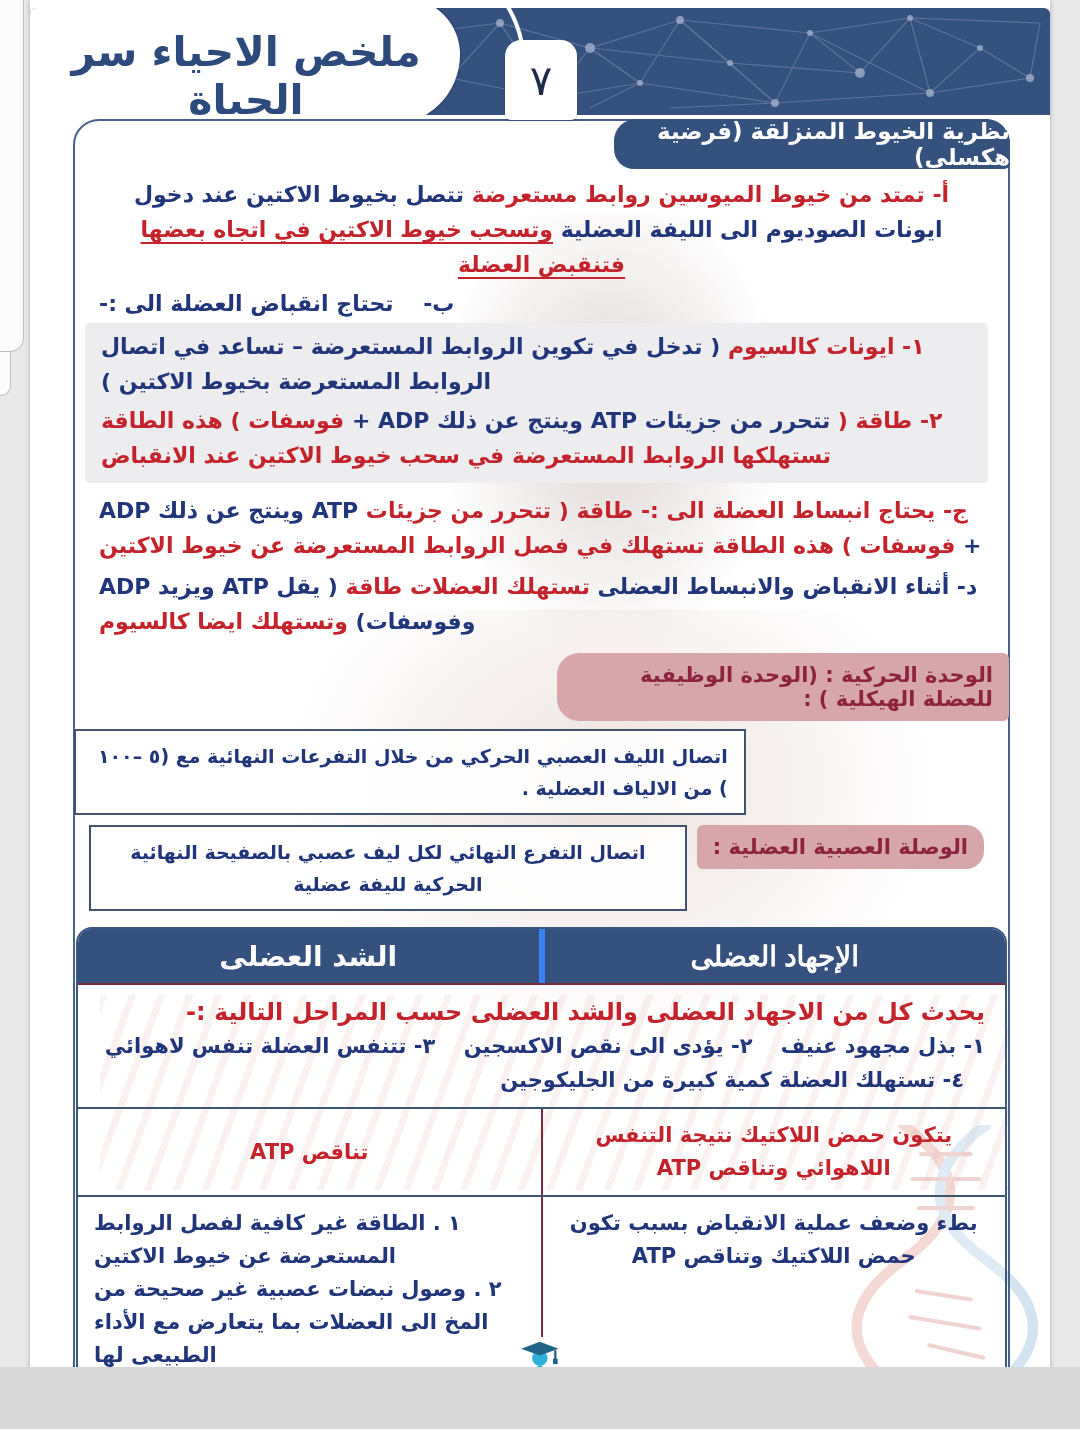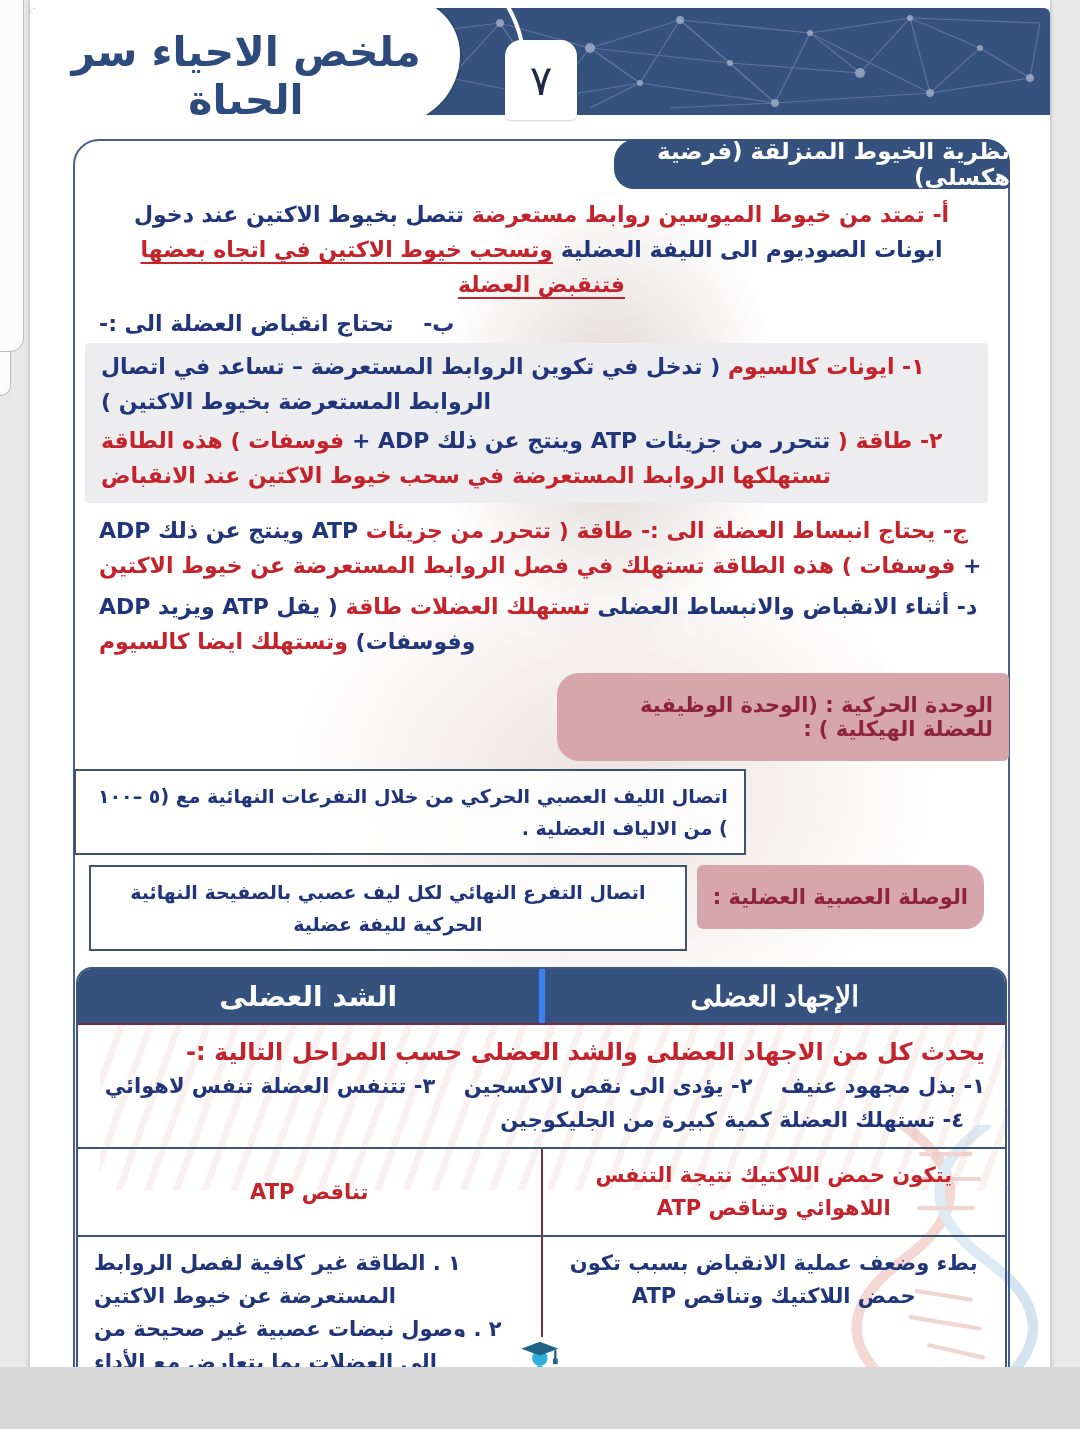--- a/index.html
+++ b/index.html
@@ -26,34 +26,34 @@
   .page-tab span{font-size:42px;color:#1c2b4a;}
 
   
   .wm{position:absolute;pointer-events:none;}
   .wm-head{left:400px;top:215px;width:360px;height:450px;background:radial-gradient(ellipse at 50% 45%, rgba(187,172,167,.50), rgba(187,172,167,0) 68%);}
   .wm-body{left:250px;top:610px;width:660px;height:440px;background:radial-gradient(ellipse at 50% 40%, rgba(208,184,178,.42), rgba(208,184,178,0) 70%);}
   .wm-shirt{left:70px;top:995px;width:910px;height:195px;background:repeating-linear-gradient(110deg, rgba(214,148,148,.30) 0 7px, rgba(255,255,255,0) 7px 27px);opacity:.6;}
   .dna{position:absolute;left:820px;top:1125px;width:200px;height:270px;opacity:.5;}
 
   
-  .content{position:absolute;left:43px;top:119px;width:937px;height:1285px;border:2.5px solid var(--box-border);border-radius:26px;direction:rtl;z-index:2;margin-top:20px;}
+  .content{position:absolute;left:43px;top:119px;width:937px;height:1285px;border:2.5px solid var(--box-border);border-radius:26px;direction:rtl;z-index:2;}
   .theory-badge{position:absolute;top:-2px;left:auto;right:-2px;width:396px;height:50px;background:var(--banner-blue);color:#fff;font-size:23px;font-weight:bold;display:flex;align-items:center;justify-content:center;border-radius:22px 24px 6px 20px;}
   .para{font-size:22px;font-weight:bold;line-height:35px;text-align:left;margin:0 24px;}
   .para.center{text-align:center;}
   .seg-r{color:var(--text-red);} .seg-b{color:var(--text-blue);}
   .seg-ru{color:var(--text-red);text-decoration:underline;text-underline-offset:5px;}
   .p-a{margin-top:56px;}
   .p-bh{margin-top:4px;}
   .gray-box{background:#ededf0;border-radius:4px;margin:2px 20px 0 10px;padding:6px 16px;}
   .gray-box .para{margin:0 0 4px;}
   .p-c{margin-top:10px;}
   .p-d{margin-top:6px;}
 
-  .pink-badge{background:var(--pink-badge);color:var(--maroon);font-weight:bold;font-size:21px;padding:20px 16px;border-radius:22px 6px 6px 22px;}
+  .pink-badge{background:var(--pink-badge);color:var(--maroon);font-weight:bold;font-size:21px;padding:10px 16px;border-radius:22px 6px 6px 22px;}
   .pink-badge.motor{width:452px;margin:14px -1px 0 auto;text-align:right;}
   .junction-row{display:flex;gap:10px;margin:10px 24px 0 14px;align-items:flex-start;}
   .pink-badge.junction{flex:0 0 auto;border-radius:6px 18px 18px 6px;}
   .def-box{border:2px solid #40536b;background:rgba(255,255,255,.88);color:var(--text-blue);font-size:19px;font-weight:bold;padding:9px 16px;line-height:32px;}
   .def-box.box1{width:72%;margin:8px auto 0 -1px;}
   .def-box.box2{flex:1;text-align:center;}
 
   
   .muscle-table{margin:16px 1px 0;border:2.5px solid #3a5683;border-radius:16px 16px 20px 20px;overflow:hidden;background:rgba(255,255,255,.25);}
   .t-header{display:flex;background:var(--banner-blue);border-bottom:2.5px solid #7e2a3c;}

